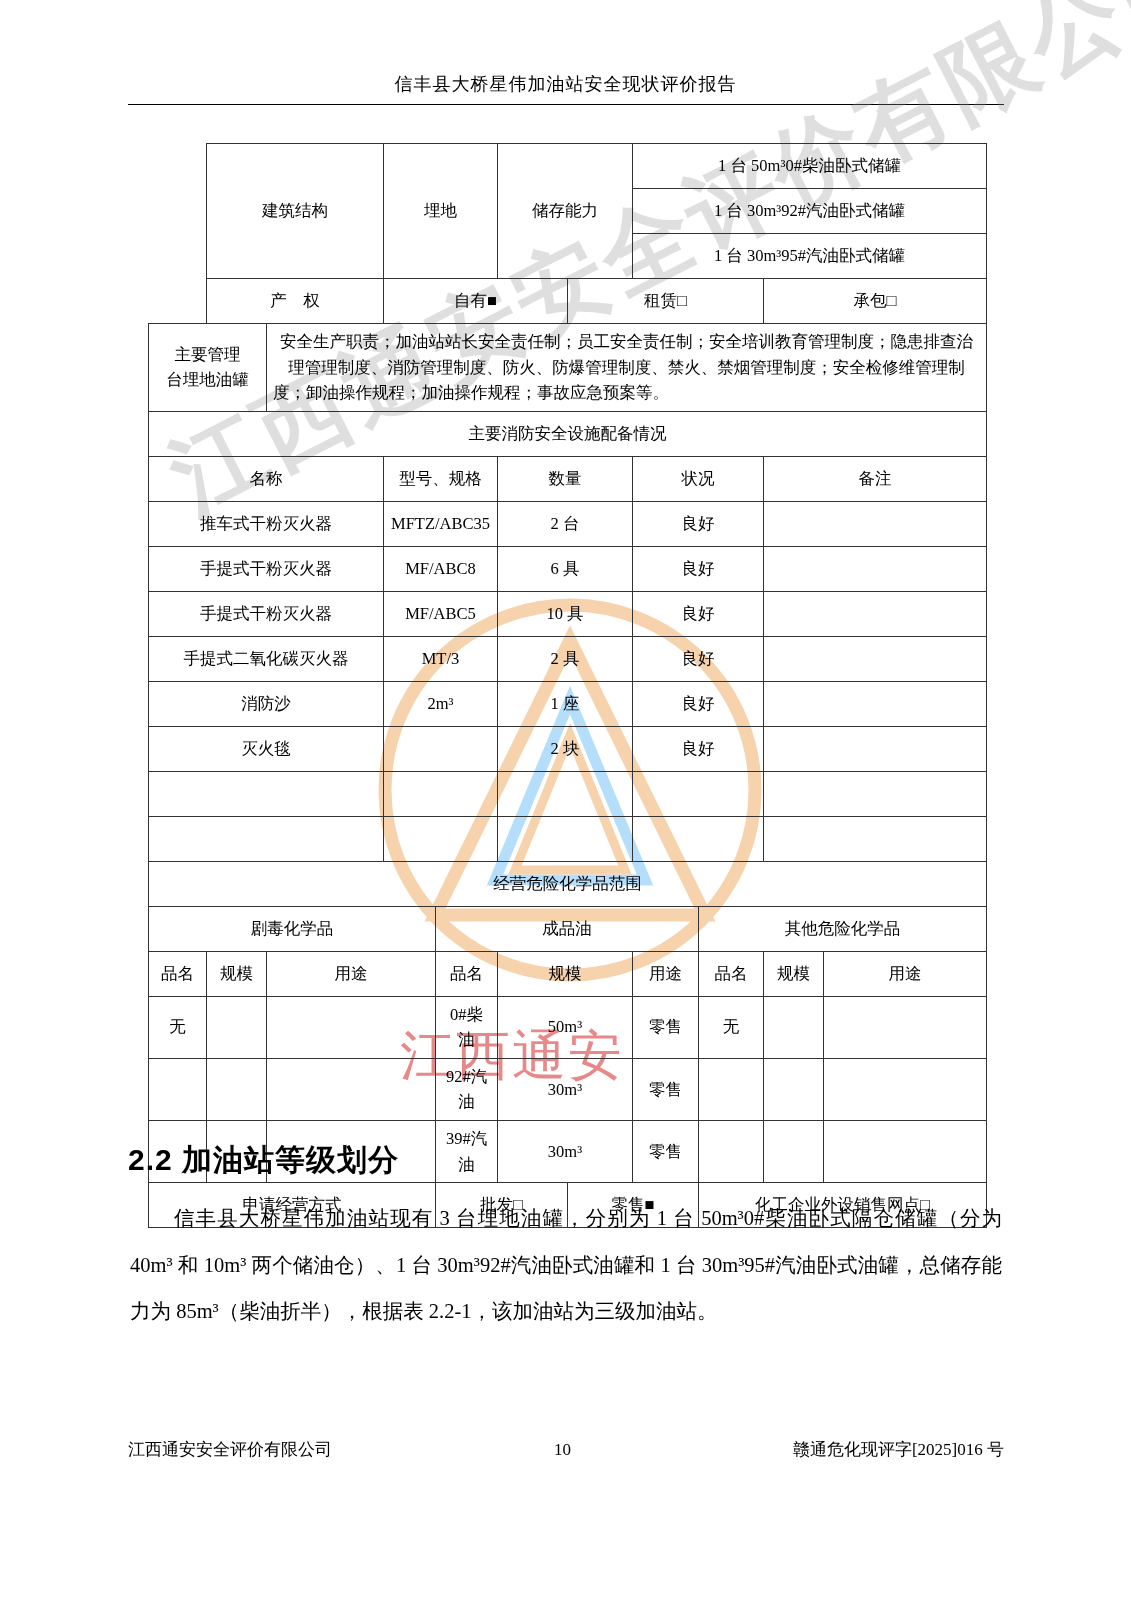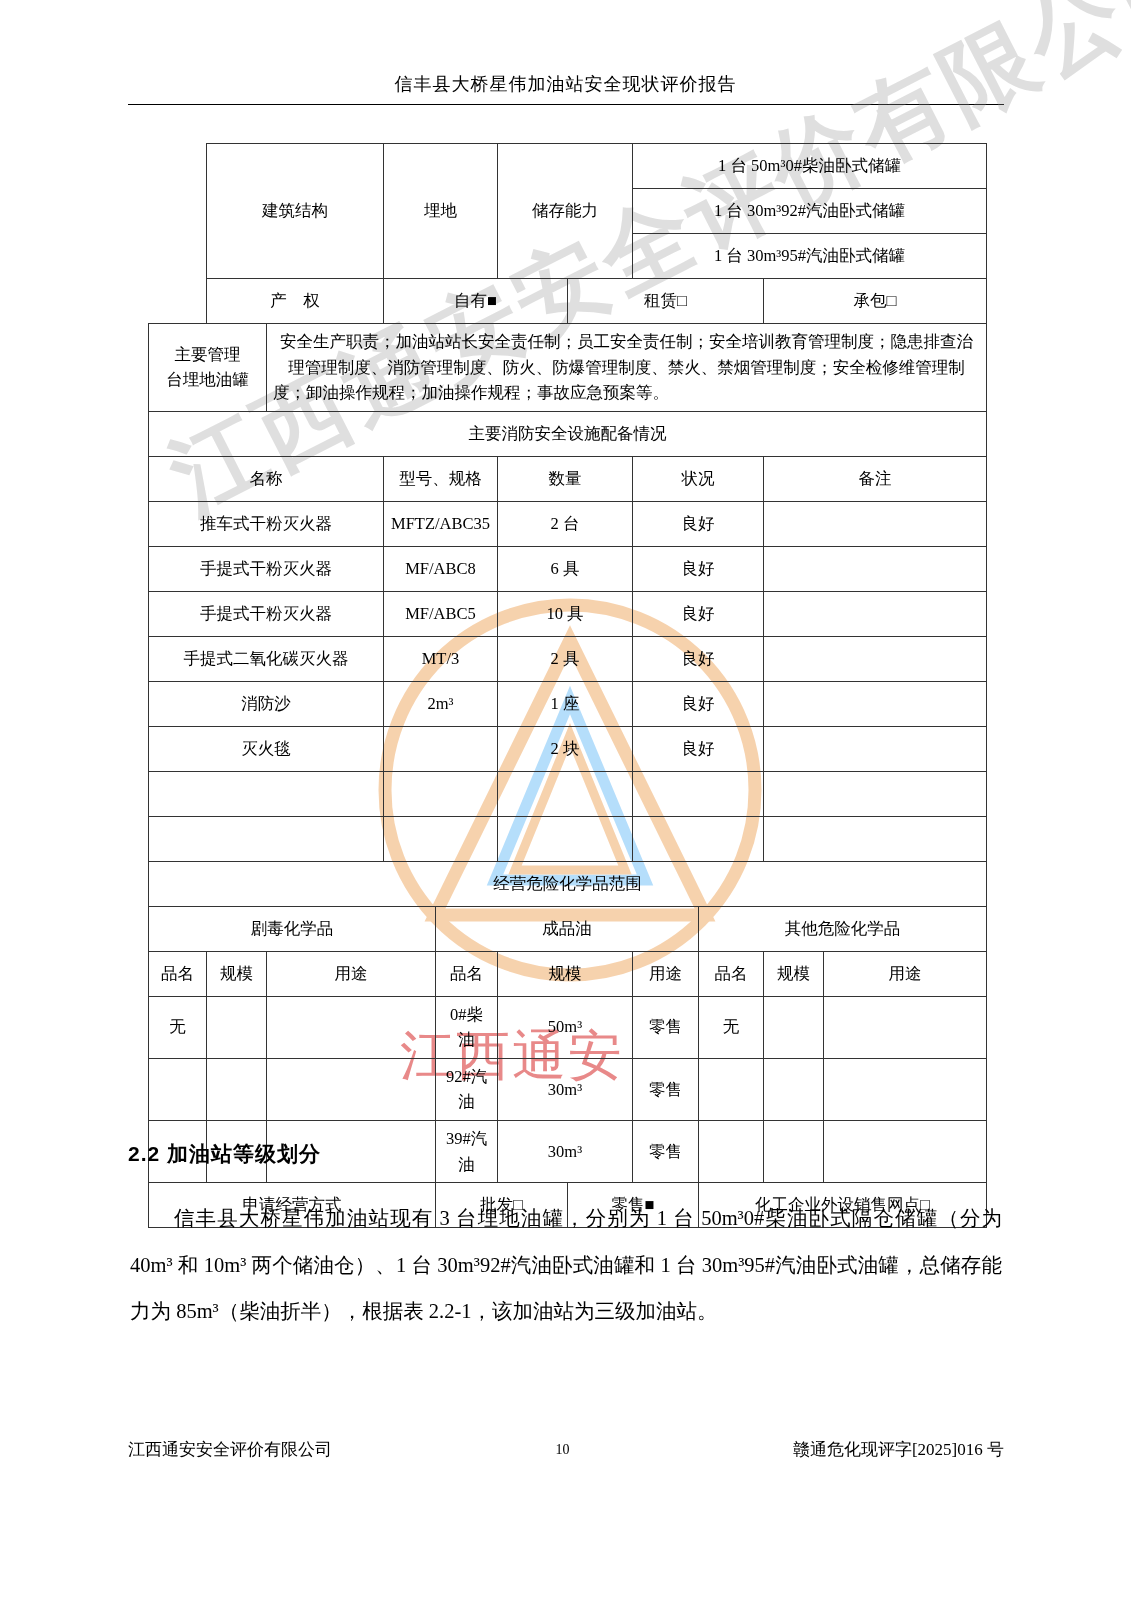--- a/index.html
+++ b/index.html
@@ -106,21 +106,21 @@
     line-height: 1.95;
     font-size: 16.5px;
   }
   .nb { border: none !important; }
 
   
   .sec-head {
     position: absolute;
     left: 128px;
     top: 1140px;
-    font-size: 21px;
+    font-size: 30px;
     font-weight: bold;
     font-family: "Liberation Sans", sans-serif;
     letter-spacing: 1px;
     z-index: 10;
   }
   .body-text {
     position: absolute;
     left: 130px;
     top: 1195px;
     width: 872px;
@@ -135,21 +135,21 @@
   .footer {
     position: absolute;
     left: 128px;
     top: 1438px;
     width: 876px;
     display: flex;
     justify-content: space-between;
     align-items: center;
     font-size: 17px;
   }
-  .footer .pno { font-size: 14px; }
+  .footer .pno { font-size: 17px; }
 </style>
 </head>
 <body>
 
 <div class="page">
 
   <div class="watermark">
     <svg class="wm-logo" viewBox="0 0 400 420">
       <circle cx="200" cy="210" r="185" fill="none" stroke="#e98a2b" stroke-width="13"></circle>
       <path d="M200 60 L335 335 L65 335 Z" fill="none" stroke="#e98a2b" stroke-width="13"></path>

